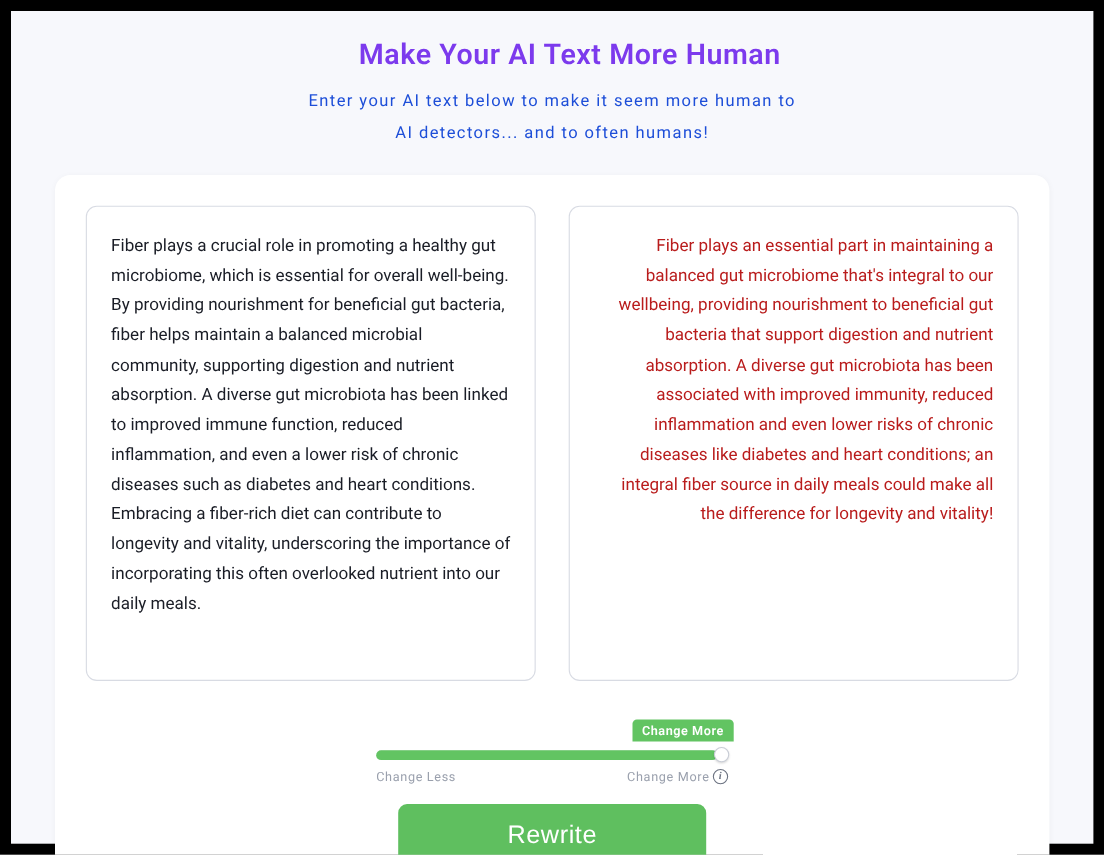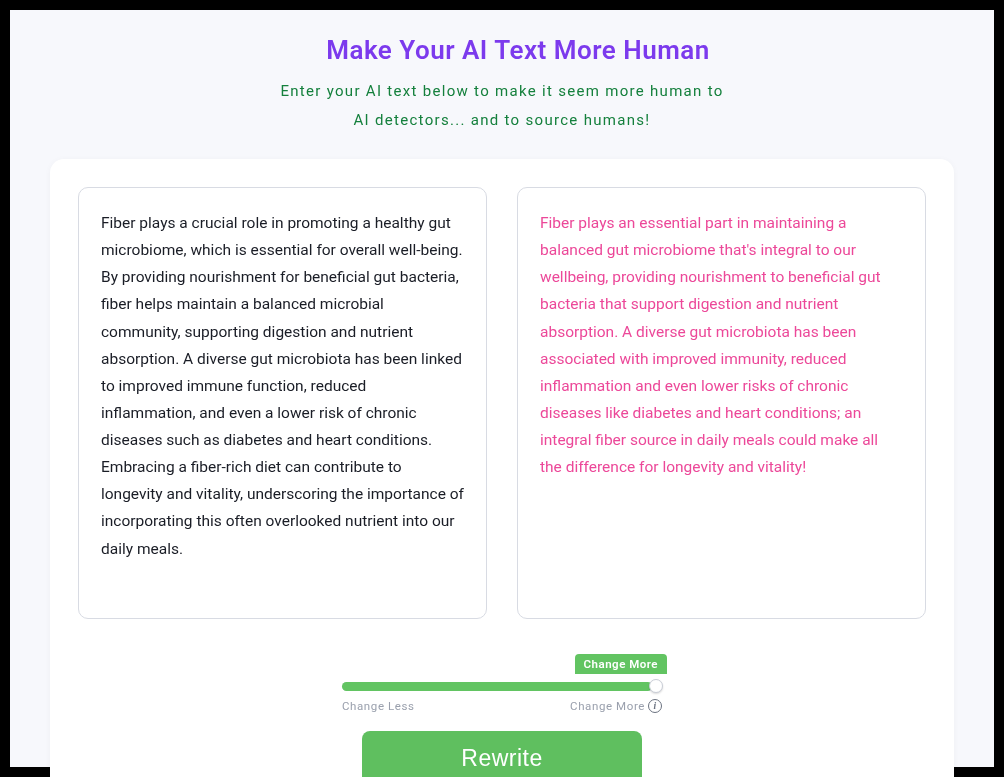--- a/index.html
+++ b/index.html
@@ -27,21 +27,21 @@
     }
     .title {
       color: #7c3aed;
       font-size: 26px;
       font-weight: 600;
       letter-spacing: 0.5px;
       margin-bottom: 12px;
       padding-left: 32px;
     }
     .subtitle {
-      color: #15803d;
+      color: #1d4ed8;
       font-size: 15px;
       line-height: 1.9;
       letter-spacing: 1.3px;
       font-weight: 400;
     }
     .card {
       background: #fff;
       border-radius: 14px;
       margin: 0 40px;
       padding: 28px 28px 20px 28px;
@@ -67,24 +67,25 @@
       font-weight: 400;
       font-family: inherit;
       border: none;
       outline: none;
       resize: none;
       width: 100%;
       height: 100%;
       background: transparent;
     }
     .panel-output {
-      color: #ec4899;
+      color: #b91c1c;
       font-size: 15.5px;
       line-height: 1.75;
       font-weight: 400;
+      text-align: right;
     }
     .controls {
       width: 320px;
       margin: 12px auto 18px auto;
     }
     .slider-badge-row {
       display: flex;
       justify-content: flex-end;
       margin-bottom: 5px;
     }
@@ -179,21 +180,21 @@
     }
   </style>
 </head>
 <body>
 
 <div class="page-bg">
   <div class="header">
     <h1 class="title">Make Your AI Text More Human</h1>
     <div class="subtitle">
       <div>Enter your AI text below to make it seem more human to</div>
-      <div>AI detectors... and to source humans!</div>
+      <div>AI detectors... and to often humans!</div>
     </div>
   </div>
 
   <div class="card">
     <div class="panels">
       <div class="panel">
         <textarea class="panel-text" style="">Fiber plays a crucial role in promoting a healthy gut microbiome, which is essential for overall well-being. By providing nourishment for beneficial gut bacteria, fiber helps maintain a balanced microbial community, supporting digestion and nutrient absorption. A diverse gut microbiota has been linked to improved immune function, reduced inflammation, and even a lower risk of chronic diseases such as diabetes and heart conditions. Embracing a fiber-rich diet can contribute to longevity and vitality, underscoring the importance of incorporating this often overlooked nutrient into our daily meals.</textarea>
       </div>
       <div class="panel">
         <div class="panel-output">Fiber plays an essential part in maintaining a balanced gut microbiome that's integral to our wellbeing, providing nourishment to beneficial gut bacteria that support digestion and nutrient absorption. A diverse gut microbiota has been associated with improved immunity, reduced inflammation and even lower risks of chronic diseases like diabetes and heart conditions; an integral fiber source in daily meals could make all the difference for longevity and vitality!</div>

